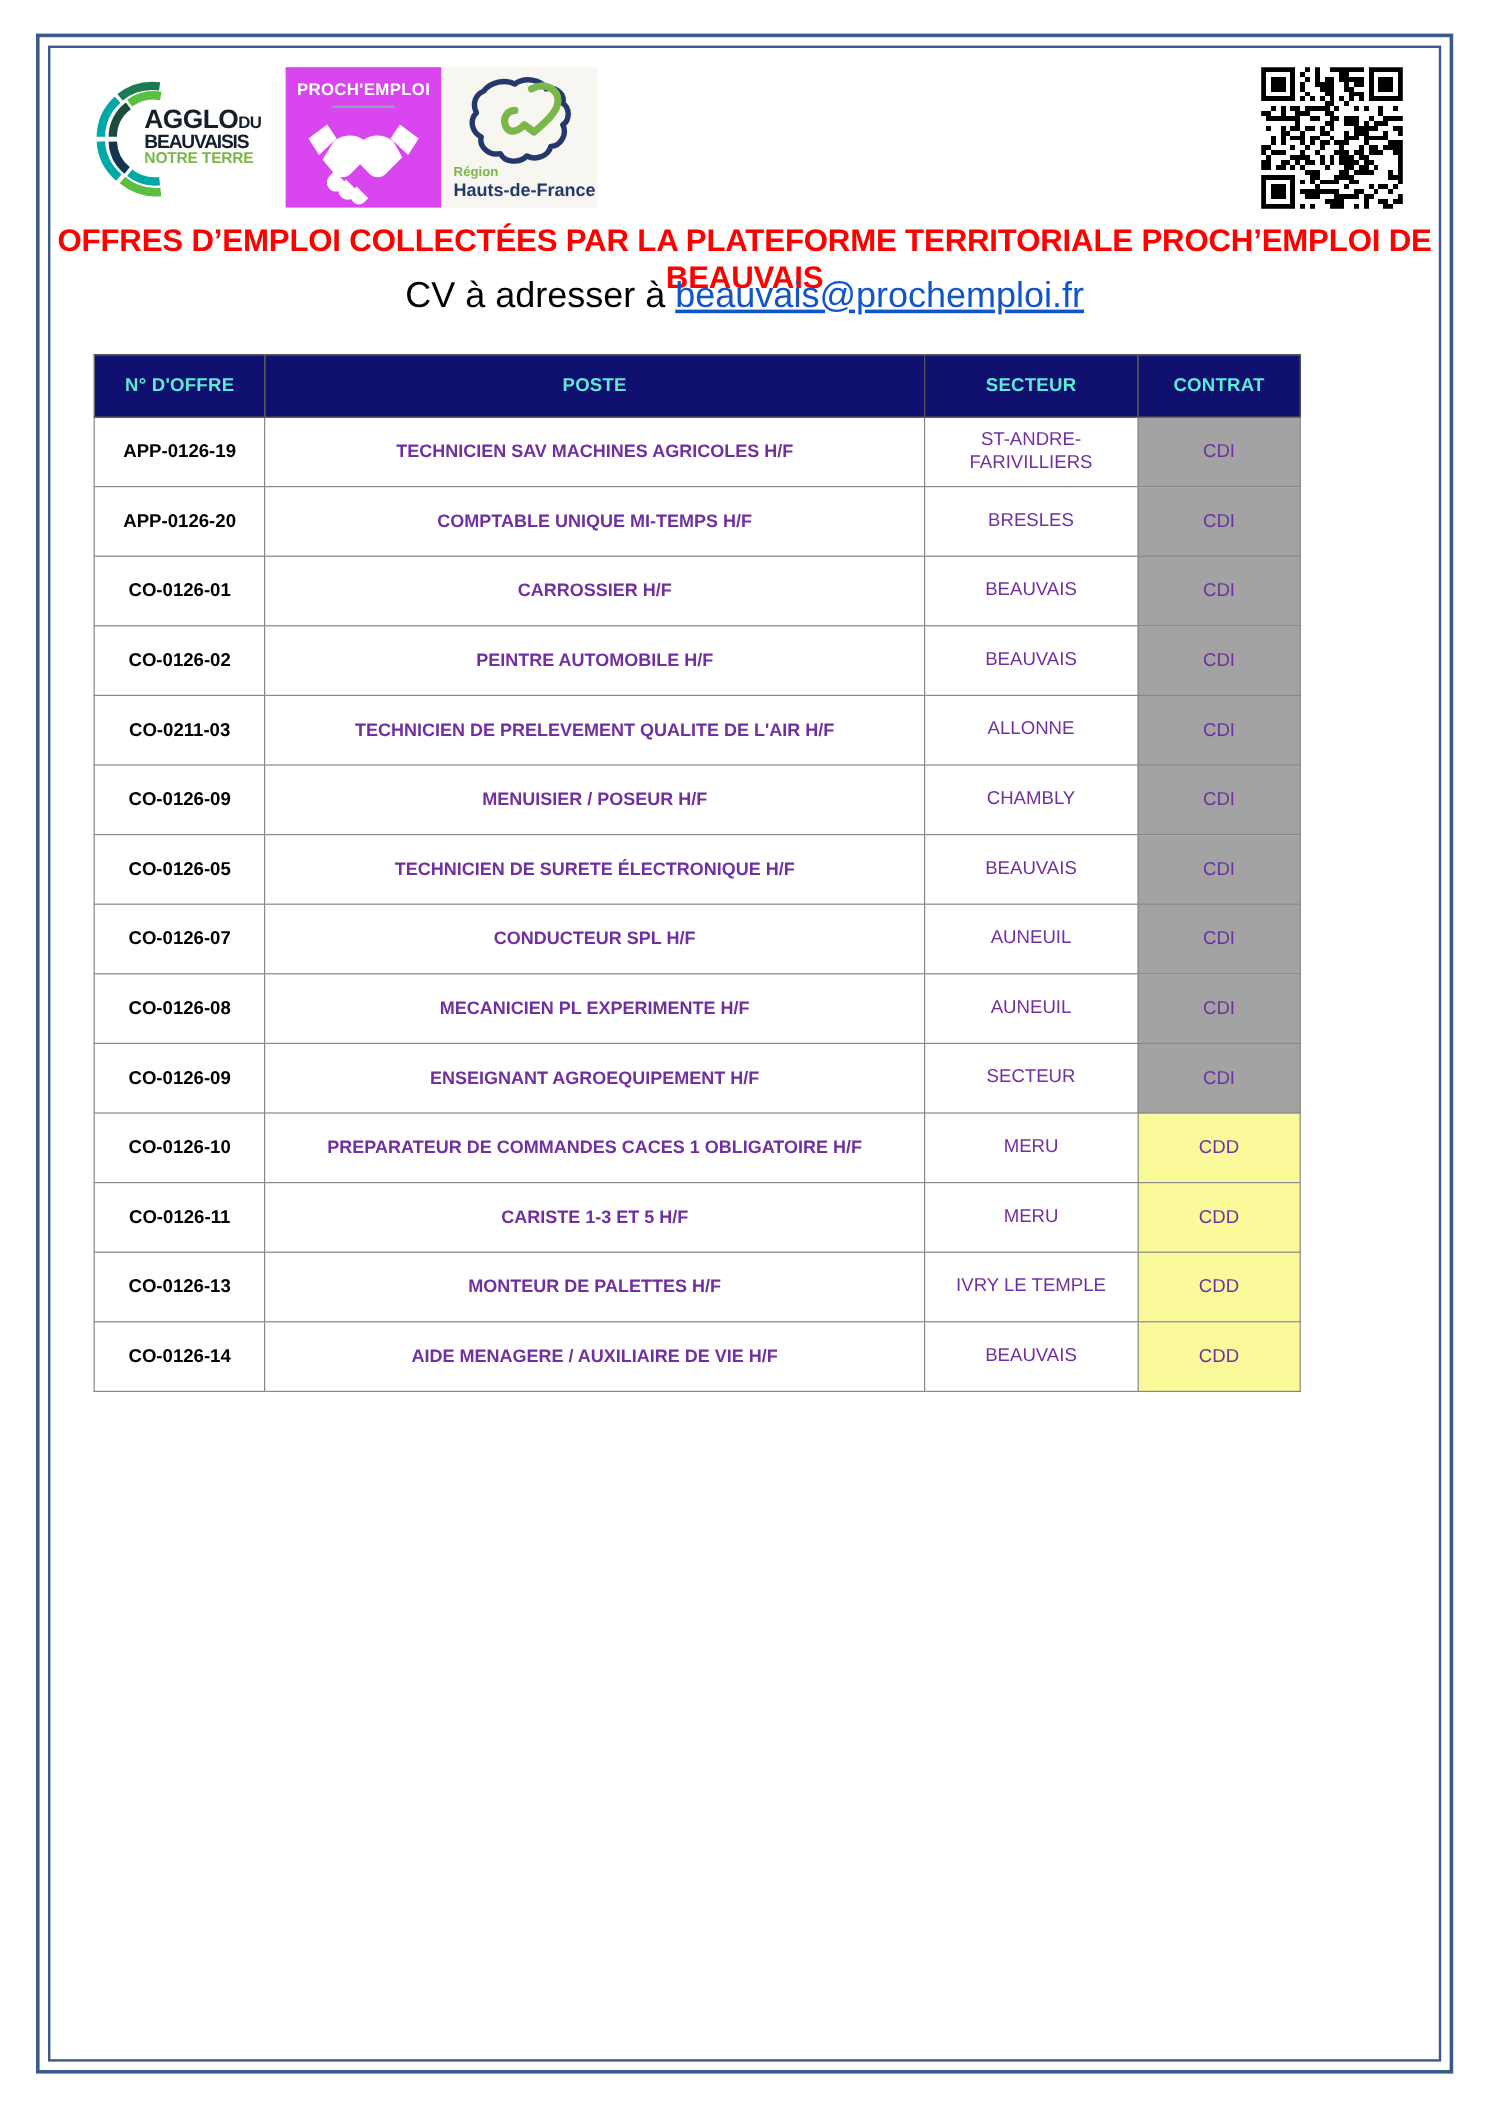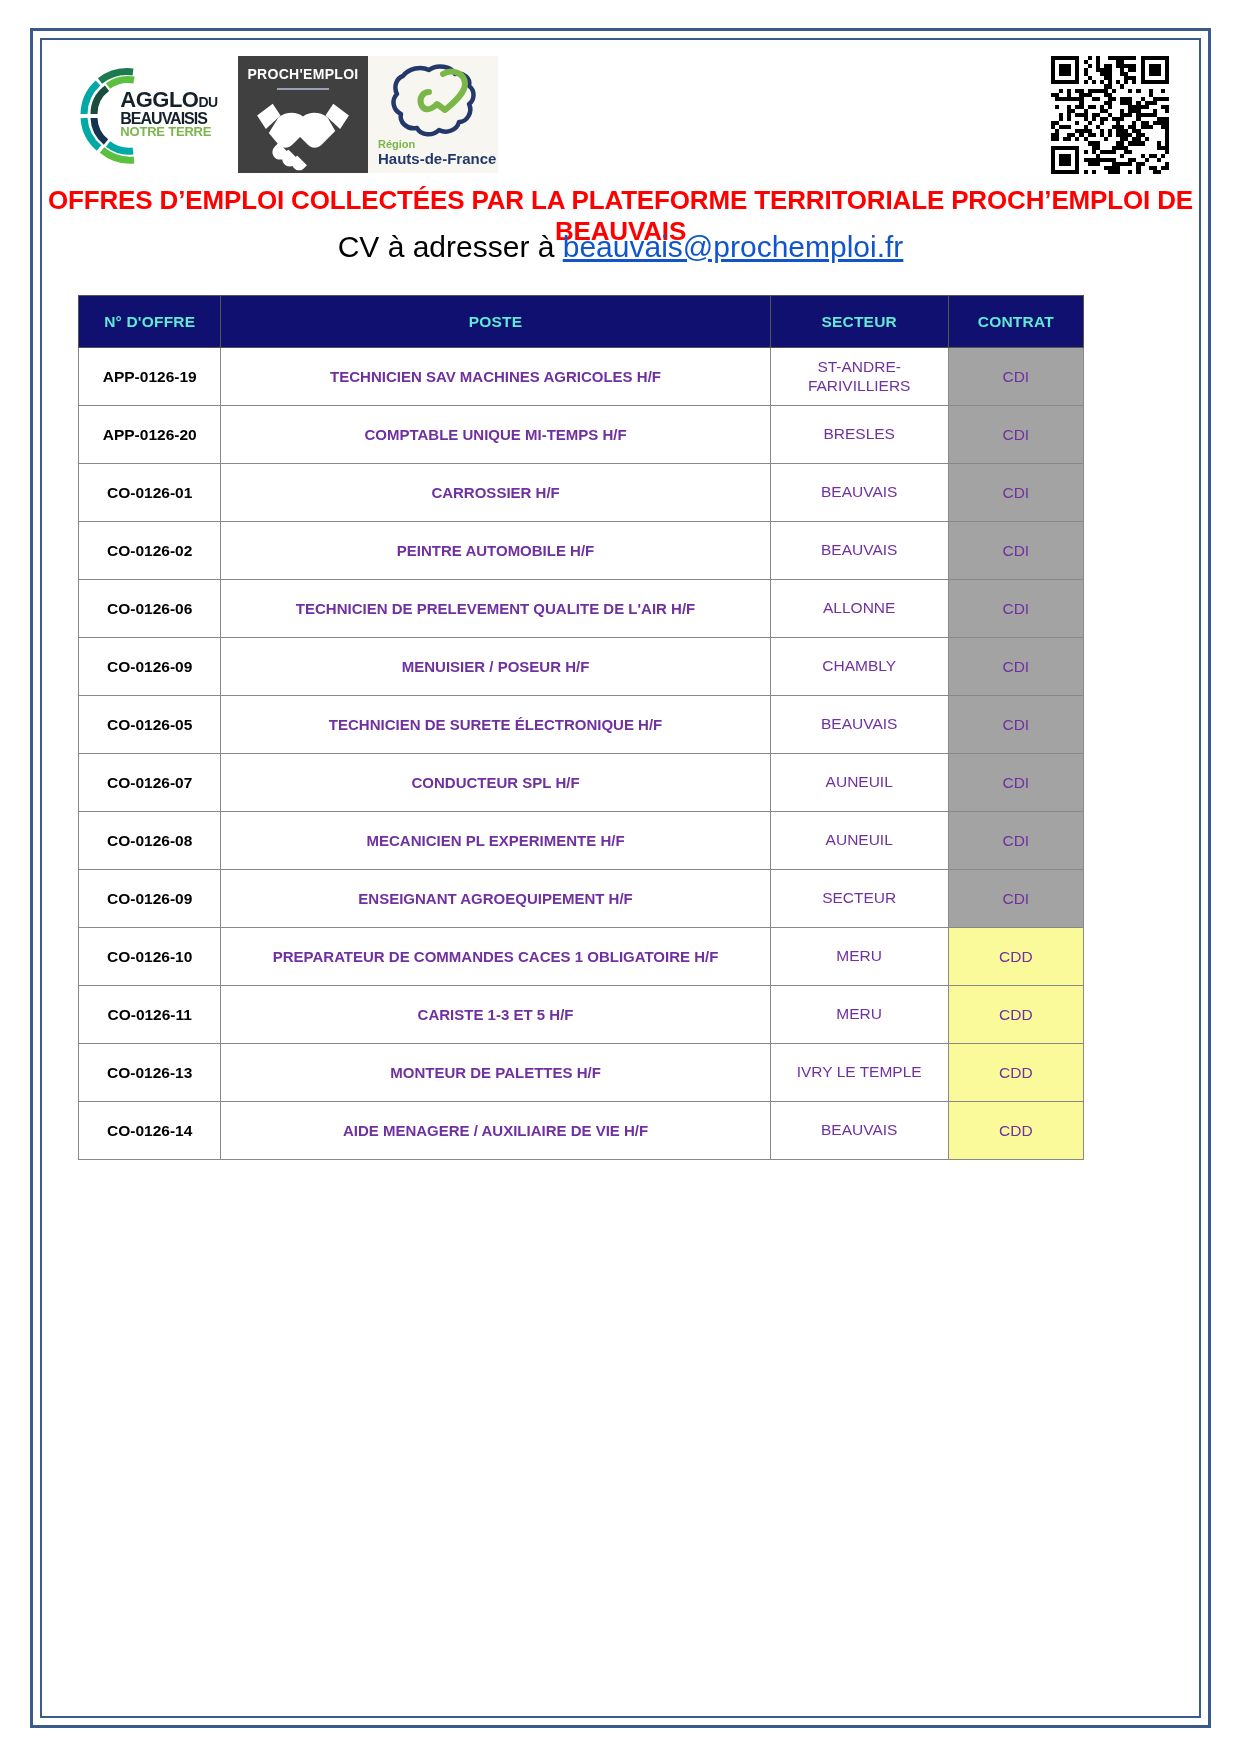--- a/index.html
+++ b/index.html
@@ -47,21 +47,21 @@
     margin-left:34px;
     line-height:0.94;
   }
   .agglo-l1{ font-size:22px; font-weight:bold; color:#15202b; letter-spacing:-0.5px;}
   .agglo-l1 small{ font-size:14px; }
   .agglo-l2{ font-size:16px; font-weight:bold; color:#15202b; letter-spacing:-1px;}
   .agglo-l3{ font-size:13px; font-weight:bold; color:#7ab648; letter-spacing:-0.2px;}
 
   .logo-proch{
     width:130px; height:117px;
-    background:#404040;
+    background:#d946ef;
     position:relative;
     display:flex; flex-direction:column; align-items:center;
     padding-top:10px;
     margin-left:6px;
   }
   .proch-title{
     color:#ffffff; font-size:14px; font-weight:bold; letter-spacing:0.3px;
   }
   .proch-rule{
     width:52px; height:3px; background:#9aa0b8; margin-top:6px;
@@ -679,21 +679,21 @@
             <td class="cell-secteur">BEAUVAIS</td>
             <td class="cell-contrat cdi">CDI</td>
           </tr>
           <tr>
             <td class="cell-ref">CO-0126-02</td>
             <td class="cell-poste">PEINTRE AUTOMOBILE H/F</td>
             <td class="cell-secteur">BEAUVAIS</td>
             <td class="cell-contrat cdi">CDI</td>
           </tr>
           <tr>
-            <td class="cell-ref">CO-0126-06</td>
+            <td class="cell-ref">CO-0211-03</td>
             <td class="cell-poste">TECHNICIEN DE PRELEVEMENT QUALITE DE L'AIR H/F</td>
             <td class="cell-secteur">ALLONNE</td>
             <td class="cell-contrat cdi">CDI</td>
           </tr>
           <tr>
             <td class="cell-ref">CO-0126-09</td>
             <td class="cell-poste">MENUISIER / POSEUR H/F</td>
             <td class="cell-secteur">CHAMBLY</td>
             <td class="cell-contrat cdi">CDI</td>
           </tr>

